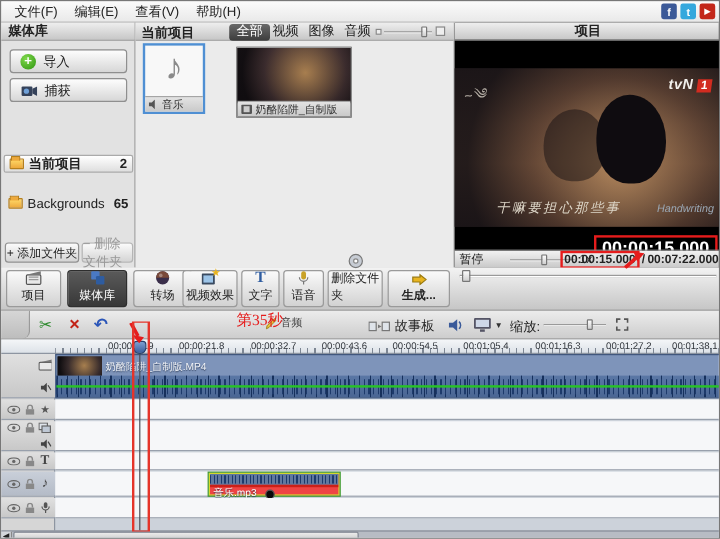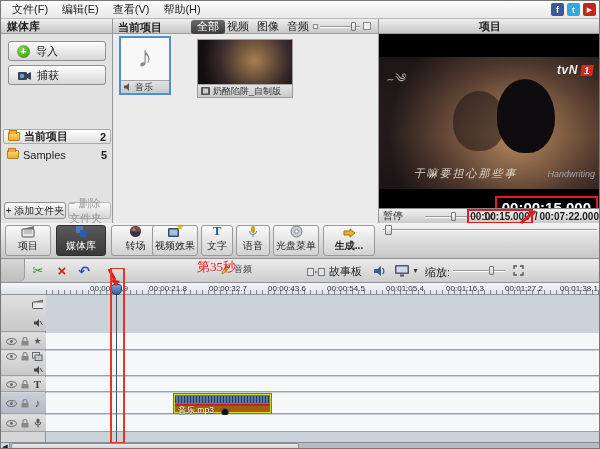--- a/index.html
+++ b/index.html
@@ -120,21 +120,21 @@
   .vclip{position:absolute;left:45px;top:0;width:510px;height:37px;background:#7e94ba;border:1px solid #41577d;cursor:pointer}
   .vclip-wave{position:absolute;left:0;bottom:0;width:100%;height:18px;background:
       linear-gradient(#27c227,#27c227) center/100% 2px no-repeat,
       repeating-linear-gradient(90deg,#1d3a6b 0 1px,transparent 1px 4px) center/100% 70% no-repeat,
       repeating-linear-gradient(90deg,#16305c 0 1px,transparent 1px 9px) center/100% 100% no-repeat,
       linear-gradient(#5a77a5,#4a6694)}
   .vclip-thumb{position:absolute;left:1px;top:1px;width:37px;height:17px;
       background:radial-gradient(circle at 60% 45%,rgba(200,150,90,.8),rgba(70,50,50,.6) 55%,rgba(15,12,15,.9) 85%),#222}
   .vclip-name{position:absolute;left:41px;top:4px;color:#f2f4f8;font-size:8.5px;white-space:nowrap;text-shadow:0 1px 1px #2c3c58}
 
-  .aclip{position:absolute;left:128px;top:1px;width:97px;height:19px;background:#a16207;
+  .aclip{position:absolute;left:128px;top:1px;width:109px;height:19px;background:#ef4444;
          border:1px solid #d6da2a;outline:1px solid #3f9a2f;cursor:pointer}
   .aclip-wave{position:absolute;left:0;top:0;width:100%;height:9px;background:
       repeating-linear-gradient(90deg,#1d3a6b 0 1px,transparent 1px 3px) center/100% 80% no-repeat,#60789f}
   .aclip-red{position:absolute;left:0;top:9px;width:100%;height:2px;background:#cc2018}
   .aclip-name{position:absolute;left:3px;top:10px;color:#fff;font-size:8.5px;text-shadow:0 1px 1px #2c3c58}
   .aclip-dot{position:absolute;left:46px;bottom:-4px;width:8px;height:8px;border-radius:50%;background:#0a0a0a;
              border:1px solid #555;cursor:pointer}
 
   .playhead-pin{position:absolute;left:110px;top:1px;width:11px;height:11px;background:linear-gradient(#7d9fd0,#3a5f9e);
                 border:1px solid #27426f;border-radius:3px 3px 5px 5px;cursor:ew-resize;z-index:6}
@@ -186,24 +186,24 @@
             <circle cx="5" cy="6" r="2.2" fill="#6fa0d8"></circle>
           </svg>
       </span>
       <span>捕获</span>
     </div>
     <div class="folder-row sel" style="top:110px">
       <span class="folder-ic"></span>
       <span>当前项目</span>
       <span class="folder-count">2</span>
     </div>
-    <div class="folder-row" style="top:128px">
+    <div class="folder-row" style="top:143px">
       <span class="folder-ic"></span>
-      <span>Samples</span>
-      <span class="folder-count">5</span>
+      <span>Backgrounds</span>
+      <span class="folder-count">65</span>
     </div>
     <div class="small-btn" style="left:3px;top:183px;width:62px">+ 添加文件夹</div>
     <div class="small-btn disabled" style="left:67px;top:183px;width:43px;font-size:11px">− 删除文件夹</div>
   </div>
 
   <div class="abs center-panel">
     <div class="cp-hdr">
       <span class="cp-title">当前项目</span>
       <span class="tab active" style="left:78px">全部</span>
       <span class="tab" style="left:108px">视频</span>
@@ -329,21 +329,21 @@
       </span>
       <span>语音</span>
     </div>
     <div class="tbtn" style="left:272px;width:46px">
       <span class="tic">
         <svg width="13" height="13">
             <circle cx="6.5" cy="6.5" r="5.5" fill="#c7ccd4" stroke="#777"></circle>
             <circle cx="6.5" cy="6.5" r="1.8" fill="#fff" stroke="#888"></circle>
           </svg>
       </span>
-      <span>光盘菜单</span>
+      <span>删除文件夹</span>
     </div>
     <div class="tbtn" style="left:322px;width:52px;font-weight:bold">
       <span class="tic">
         <svg width="14" height="13">
             <path d="M2,10 L8,10 L8,12 L13,8 L8,4 L8,6 L2,6 Z" fill="#e8b420" stroke="#9a7a10"></path>
           </svg>
       </span>
       <span>生成...</span>
     </div>
 
@@ -423,20 +423,27 @@
             <polygon points="0.5,3 11.5,0.5 11.5,3" fill="#777"></polygon>
           </svg>
       </span>
       <span class="mini" style="width:100%;justify-content:flex-end">
         <svg width="9" height="8">
             <polygon points="0,2.5 2.5,2.5 5,0 5,8 2.5,5.5 0,5.5" fill="#444"></polygon>
             <line x1="6" y1="2" x2="8.5" y2="6" stroke="#444"></line>
           </svg>
       </span>
     </div>
+    <div class="track-row" style="top:12px;height:37px">
+      <div class="vclip" style="left:0;width:555px">
+        <div class="vclip-thumb"></div>
+        <div class="vclip-name">奶酪陷阱_自制版.MP4</div>
+        <div class="vclip-wave"></div>
+      </div>
+    </div>
 
     <div class="thdr" style="top:50px;height:17px">
       <span class="mini">
           <svg width="11" height="7">
             <ellipse cx="5.5" cy="3.5" rx="5" ry="3" fill="none" stroke="#666"></ellipse>
             <circle cx="5.5" cy="3.5" r="1.4" fill="#666"></circle>
           </svg>
         </span>
       <span class="mini">
           <svg width="8" height="9">

